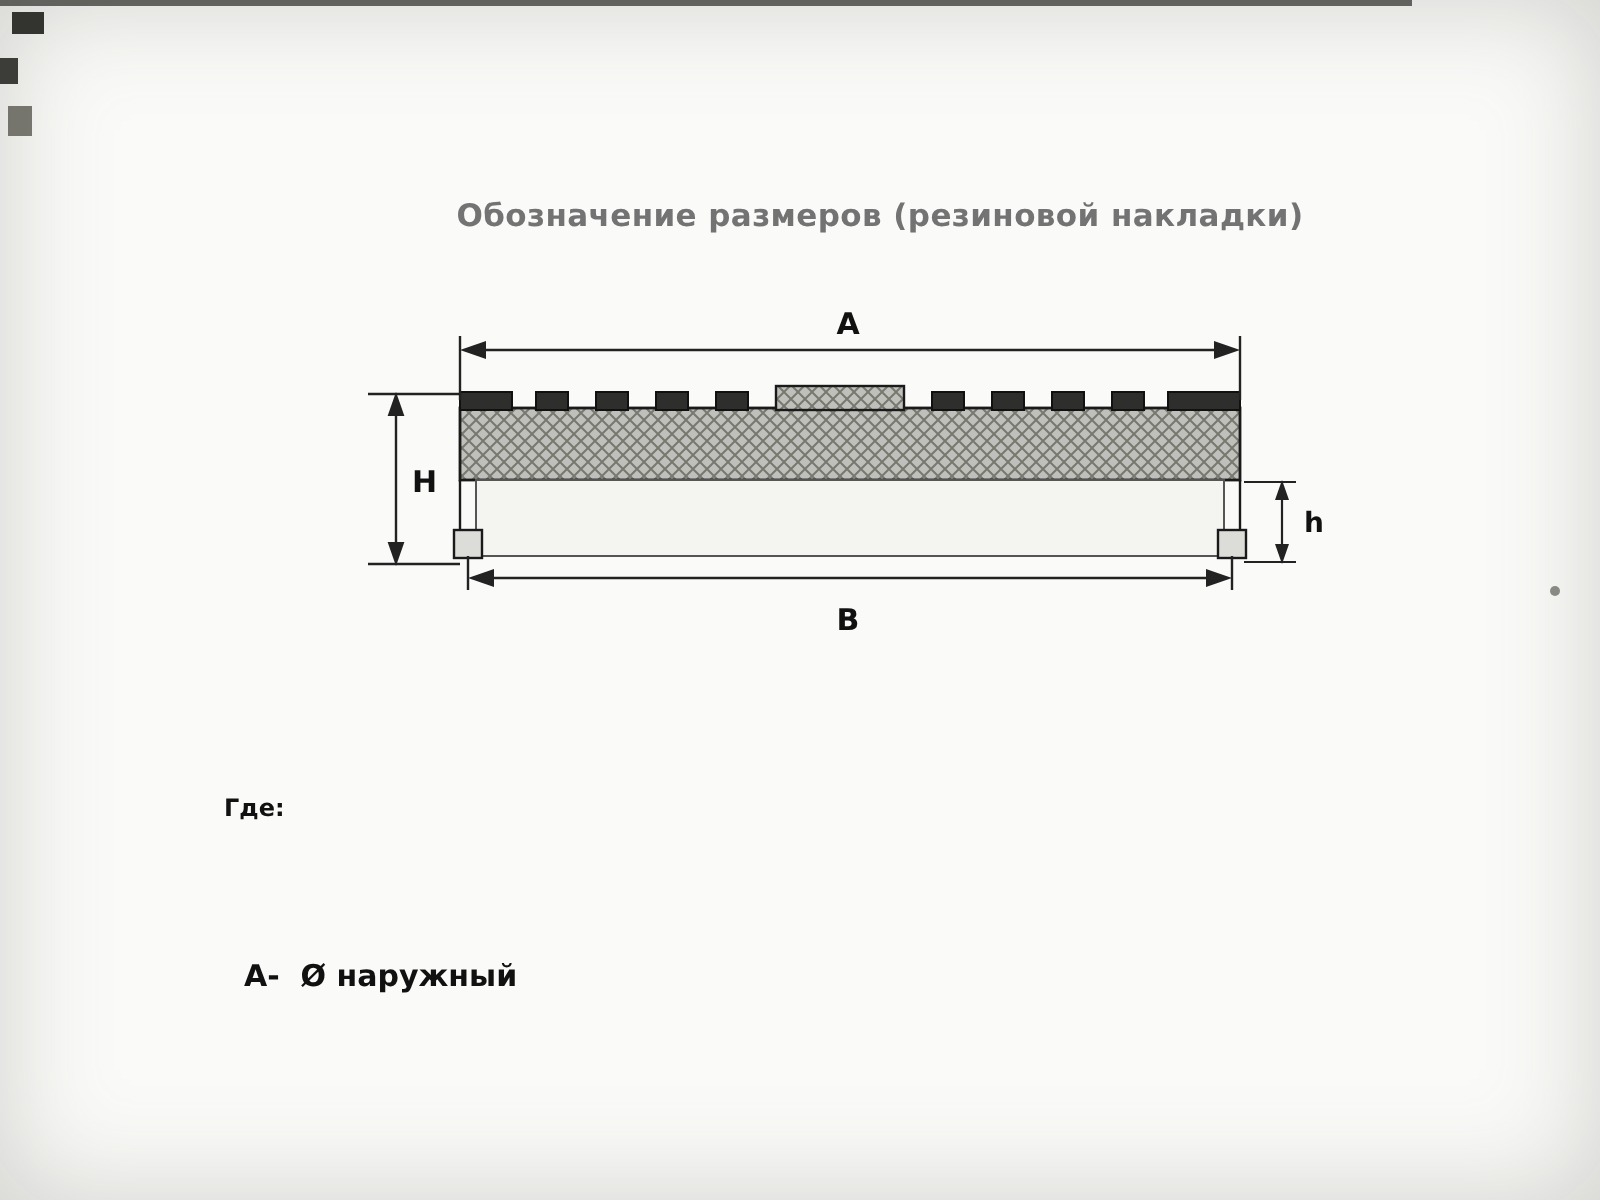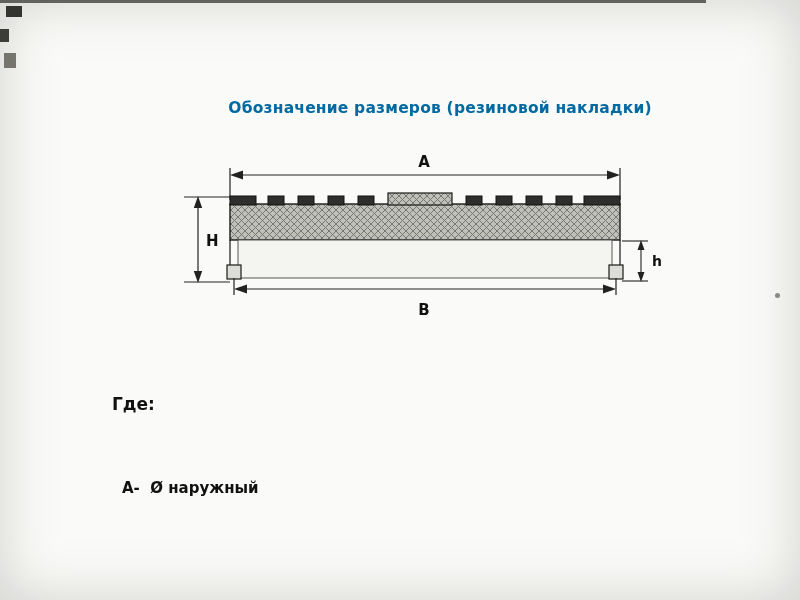--- a/index.html
+++ b/index.html
@@ -8,29 +8,29 @@
     font-family:"DejaVu Sans","Liberation Sans",sans-serif;
     background:#e9e9e6;
   }
   .slide{
     position:relative;width:800px;height:600px;overflow:hidden;
     background:#fafaf8;
     box-shadow:inset 0 0 55px rgba(100,100,95,.28);
   }
   .title{
     position:absolute;left:140px;top:99px;width:600px;
-    text-align:center;font-size:15.5px;font-weight:bold;color:#0369a1;
+    text-align:center;font-size:15.5px;font-weight:bold;color:#737373;
     letter-spacing:.2px;
   }
   .diagram-svg{position:absolute;left:0;top:0;width:800px;height:600px;}
   .legend{
     position:absolute;left:112px;top:334px;color:#111;
     font-size:15px;font-weight:bold;line-height:28px;white-space:pre;
   }
-  .legend .heading{font-size:17px;}
+  .legend .heading{font-size:12px;}
   .legend .item{padding-left:10px;}
   
   .artifact{position:absolute;}
   .a-strip{left:0;top:0;width:706px;height:3px;background:#4a4a46;opacity:.85;}
   .a-sq1{left:6px;top:6px;width:16px;height:11px;background:#33332f;}
   .a-sq2{left:0;top:29px;width:9px;height:13px;background:#3c3c38;}
   .a-sq3{left:4px;top:53px;width:12px;height:15px;background:#57574f;opacity:.8;}
   .a-dot{left:775px;top:293px;width:5px;height:5px;background:#8a8a85;border-radius:50%;}
   svg text{font-family:"DejaVu Sans","Liberation Sans",sans-serif;font-weight:bold;fill:#111;}
 </style>

